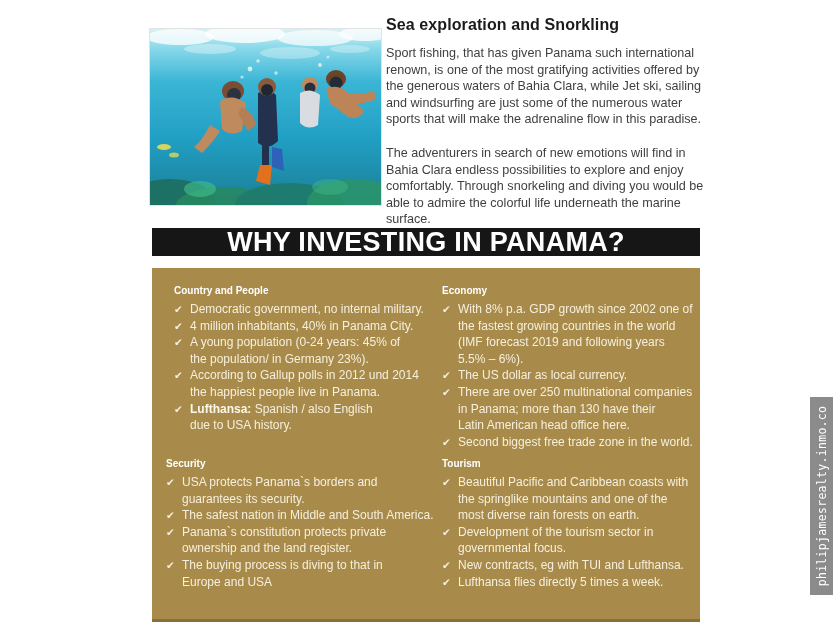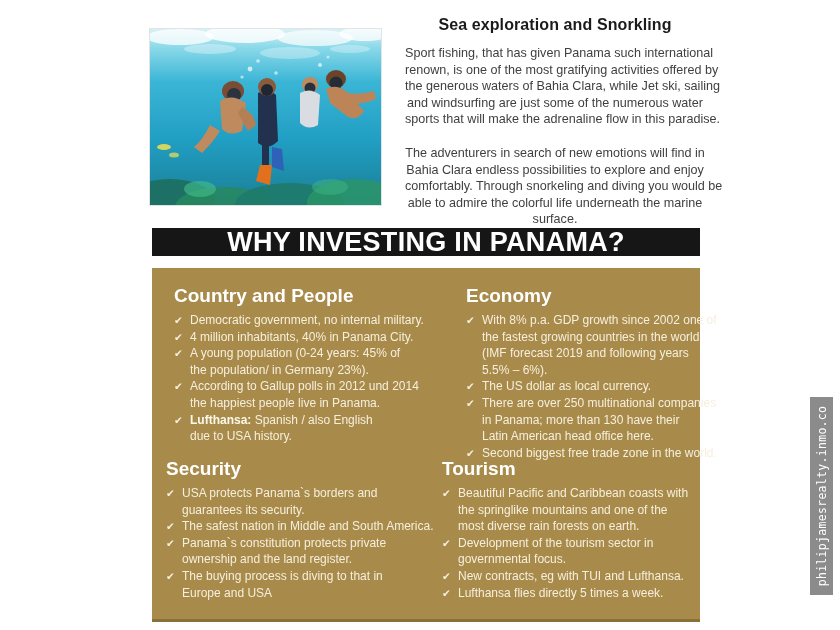--- a/index.html
+++ b/index.html
@@ -5,39 +5,39 @@
   html,body{margin:0;padding:0;background:#fff;}
   .canvas{position:relative;width:840px;height:630px;background:#ffffff;overflow:hidden;
           font-family:"Liberation Sans",sans-serif;}
 
   
   .photo{position:absolute;left:150px;top:29px;width:231px;height:176px;
          box-shadow:0 0 0 1px #e3e3e3;overflow:hidden;}
   .photo svg{display:block;}
 
   
-  .article{position:absolute;left:405px;top:16px;width:300px;text-align:center;}
+  .article{position:absolute;left:386px;top:16px;width:300px;}
   .article h1{margin:0 0 11px 0;font-size:16px;font-weight:bold;color:#1b1b1b;letter-spacing:0.1px;}
   .article p{margin:0;font-size:12.6px;line-height:16.6px;color:#3f3f3f;white-space:pre;}
   .article p + p{margin-top:17px;}
 
   
   .banner{position:absolute;left:152px;top:228px;width:548px;height:28px;background:#161616;
           display:flex;align-items:center;justify-content:center;}
   .banner h2{margin:0;font-size:27px;font-weight:bold;color:#ffffff;letter-spacing:0.3px;}
 
   
   .goldbox{position:absolute;left:152px;top:268px;width:548px;height:351px;background:#a88b4b;
            border-bottom:3px solid #8a7038;}
   .gsec{position:absolute;}
   .gsec.country{left:22px;top:17px;width:266px;}
-  .gsec.economy{left:290px;top:17px;width:258px;margin-left:24px;}
+  .gsec.economy{left:290px;top:17px;width:258px;}
   .gsec.security{left:14px;top:190px;width:266px;}
   .gsec.tourism{left:290px;top:190px;width:258px;}
-  .gsec h3{margin:0 0 5px 0;font-size:19px;font-weight:bold;color:#ffffff;}
+  .gsec h3{margin:0 0 5px 0;font-size:10px;font-weight:bold;color:#ffffff;}
   .li{display:flex;align-items:flex-start;}
   .chk{flex:0 0 16px;width:16px;font-size:10.5px;line-height:16.6px;color:#f6efdd;}
   .txt{font-size:12px;line-height:16.6px;color:#f6efdd;white-space:pre;}
   .txt b{font-weight:bold;color:#fcf8ea;}
 
   
   .wm{position:absolute;left:810px;top:397px;width:23px;height:198px;background:#8b8b8b;}
   .wm span{position:absolute;left:50%;top:50%;transform:translate(-50%,-50%) rotate(-90deg);
            white-space:nowrap;font-family:"DejaVu Sans Mono",monospace;font-size:11.5px;
            letter-spacing:0.3px;color:#ffffff;}

